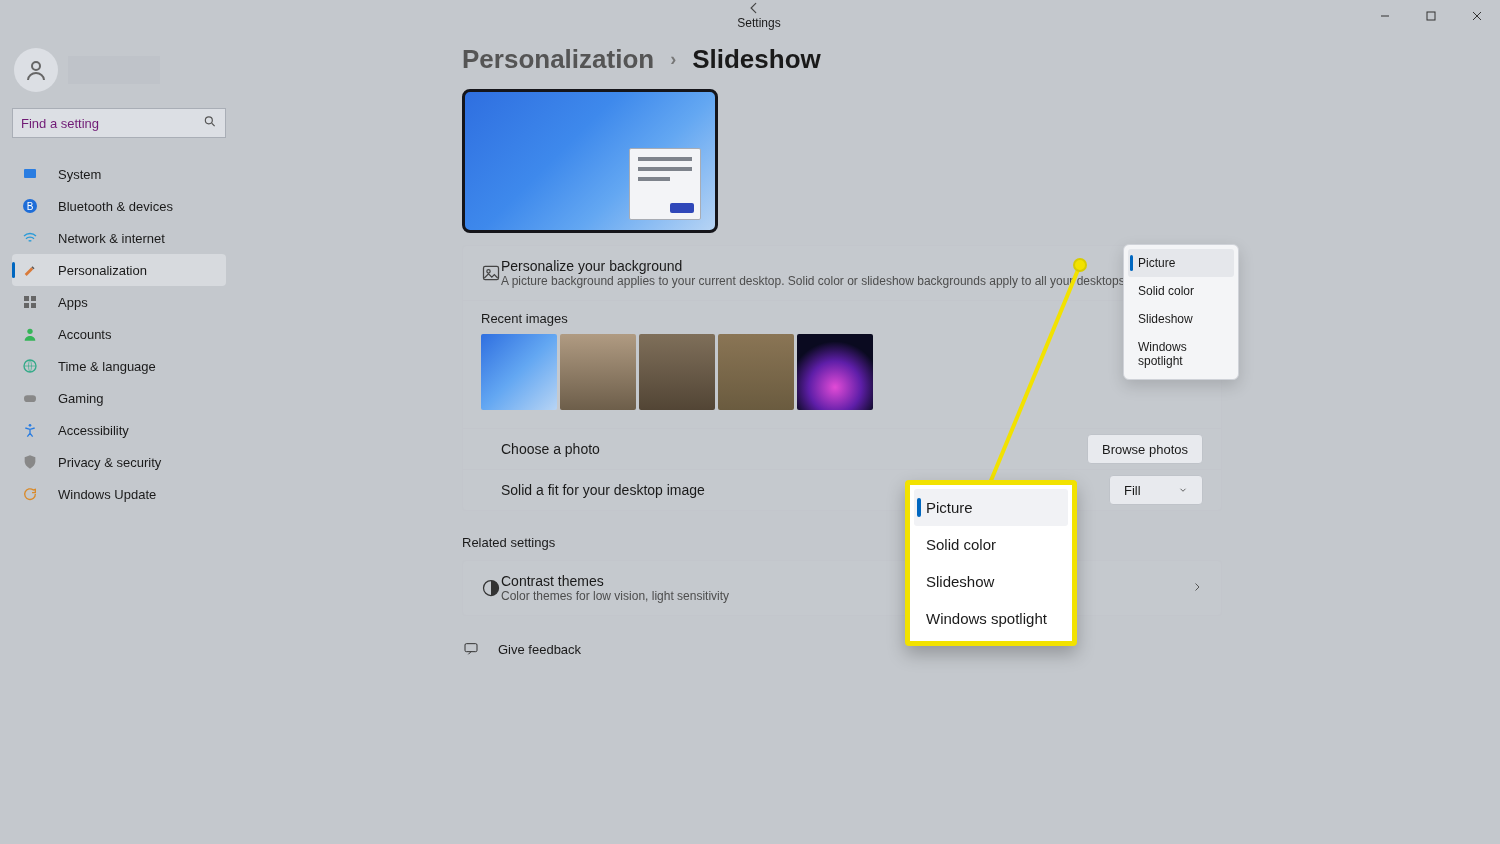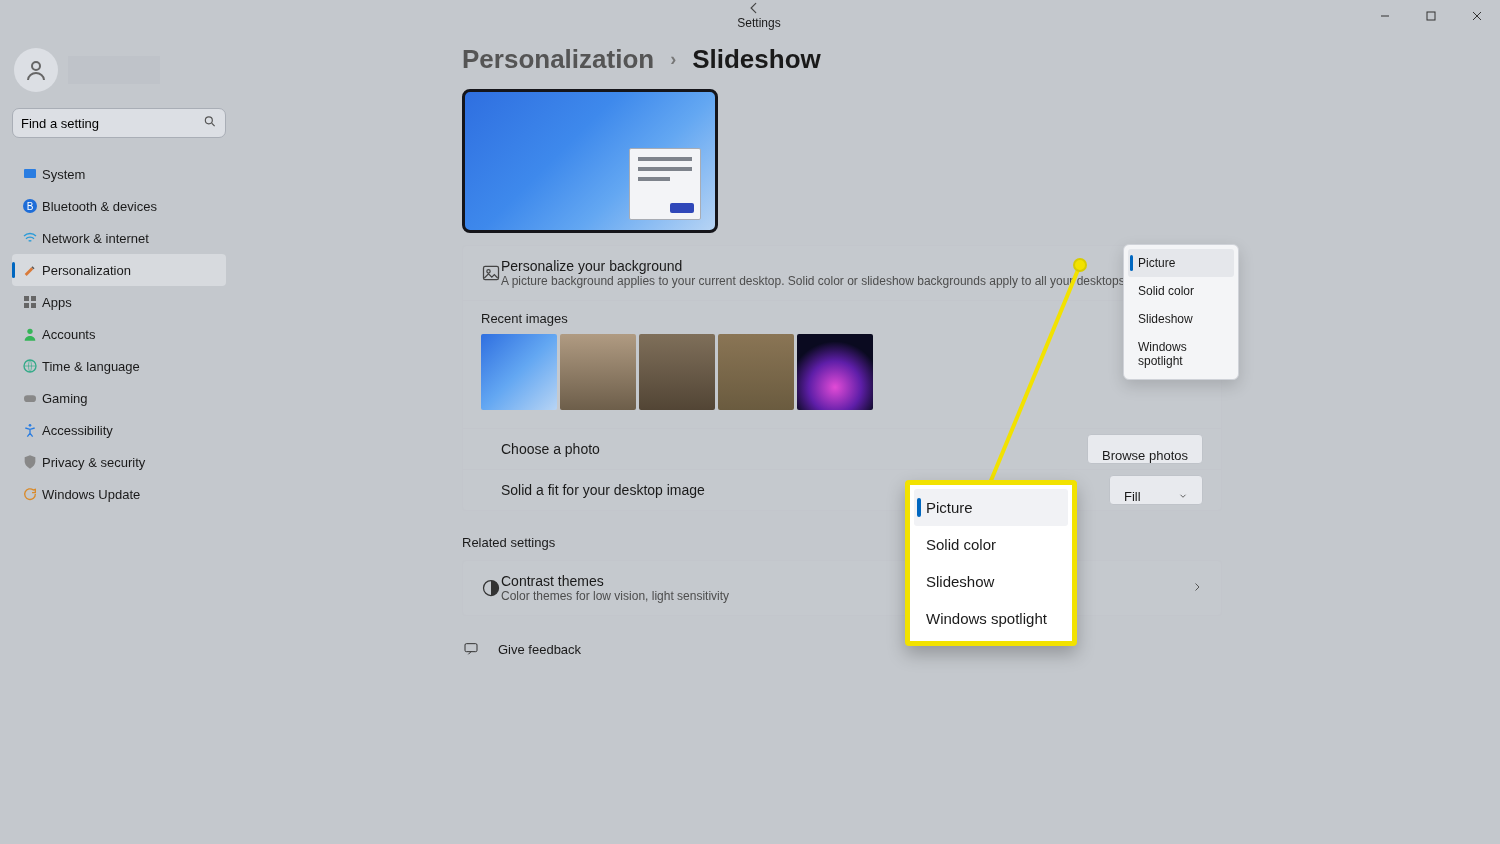--- a/index.html
+++ b/index.html
@@ -67,39 +67,39 @@
     background: #dcdfe4;
     display: flex; align-items: center; justify-content: center;
   }
   .redact {
     width: 92px; height: 28px; background: #bfc3c9;
   }
   .search {
     width: 100%;
     height: 30px;
     border: 1px solid #a9aeb6;
-    border-radius: 7px;
+    border-radius: 0;
     background: #dcdfe4;
     display: flex; align-items: center;
     padding: 0 8px;
     font-size: 13px;
-    color: #000000;
+    color: #701a75;
     margin-bottom: 20px;
     position: relative;
   }
   .search .mag {
     position: absolute; right: 8px; top: 50%; transform: translateY(-50%);
   }
 
   .nav { display: flex; flex-direction: column; }
   .nav-item {
     height: 32px;
     border-radius: 4px;
     display: flex; align-items: center;
-    gap: 4px;
+    gap: 20px;
     padding: 0 10px;
     font-size: 13px;
     position: relative;
   }
   .nav-item.active {
     background: #d7dade;
   }
   .nav-item.active::before {
     content: "";
     position: absolute;
@@ -180,21 +180,21 @@
 
   .right-btn {
     position: absolute;
     right: 18px; top: 50%; transform: translateY(-50%);
     height: 30px;
     padding: 0 14px;
     border: 1px solid #bfc3c9;
     border-radius: 4px;
     background: #e8eaee;
     font-size: 13px;
-    display: flex; align-items: flex-end; gap: 14px;
+    display: flex; align-items: center; gap: 14px;
   }
 
   .dropdown {
     position: absolute;
     right: -18px; top: -2px;
     width: 116px;
     background: #f4f5f7;
     border: 1px solid #cfd2d8;
     border-radius: 6px;
     box-shadow: 0 6px 16px rgba(0,0,0,0.15);

